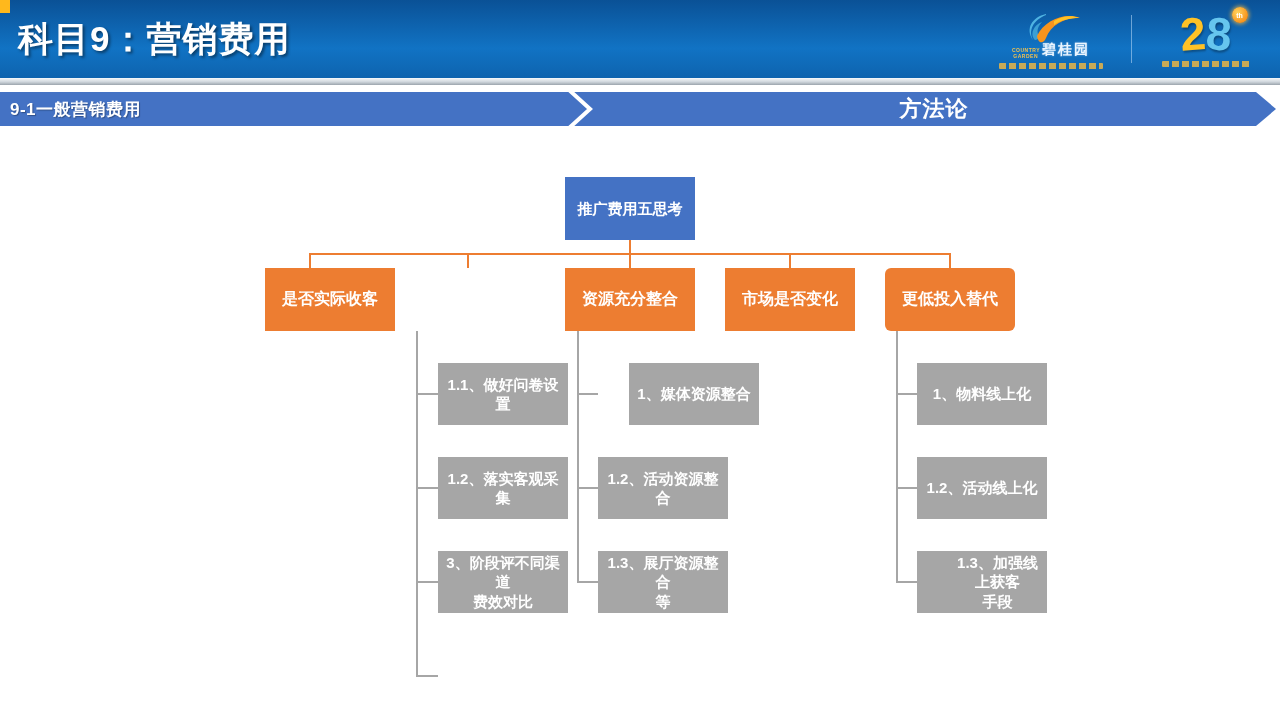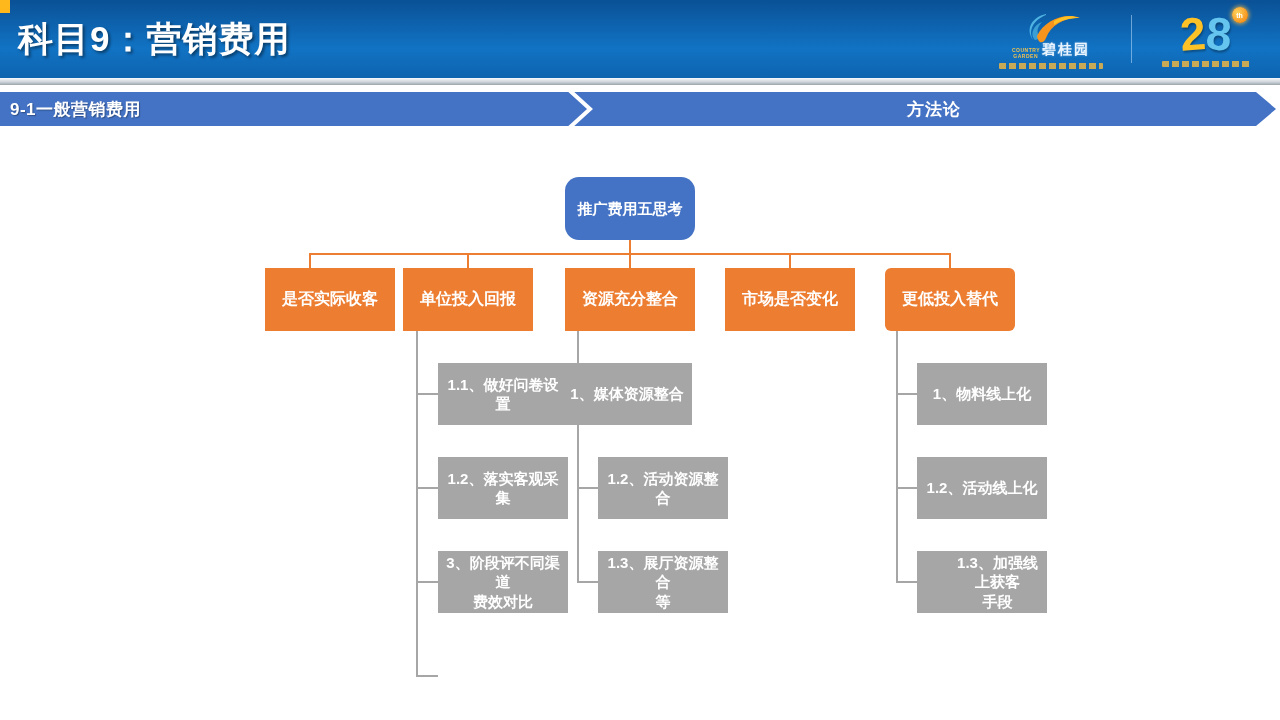--- a/index.html
+++ b/index.html
@@ -68,21 +68,21 @@
   .nav-bar { position:absolute; left:0; top:92px; width:1280px; height:34px; }
   .nav-bar svg { position:absolute; left:0; top:0; }
   .nav-left {
     position:absolute; left:10px; top:0; height:34px; display:flex; align-items:center;
     color:#ffffff; font-size:17px; font-weight:800; letter-spacing:.5px;
     text-shadow:1px 1px 1px rgba(0,0,0,.3);
   }
   .nav-right {
     position:absolute; left:592px; width:684px; top:0; height:34px;
     display:flex; align-items:center; justify-content:center;
-    color:#ffffff; font-size:17px; font-weight:800; letter-spacing:1px;
+    color:#ffffff; font-size:22px; font-weight:800; letter-spacing:1px;
   }
 
   
   .canvas { position:absolute; left:0; top:0; width:1280px; height:720px; }
   .node {
     position:absolute; width:130px; display:flex; align-items:center; justify-content:center;
     color:#ffffff; font-weight:bold; text-align:center; white-space:pre-line; line-height:1.3;
   }
   .node.root   { background:#4472C4; height:63px; font-size:15px; }
   .node.branch { background:#ED7D31; height:63px; font-size:16px; }
@@ -136,32 +136,31 @@
     <svg width="1280" height="34" viewBox="0 0 1280 34">
       <polygon points="0,0 1256,0 1276,17 1256,34 0,34" fill="#4472C4"></polygon>
       <polyline points="568,-3 590,17 568,37" stroke="#ffffff" stroke-width="4" fill="none"></polyline>
     </svg>
     <div class="nav-left">9-1一般营销费用</div>
     <div class="nav-right">方法论</div>
   </div>
 
   <div class="canvas">
 
-    <div class="node root" style="left:565px; top:177px;border-radius:14px;">推广费用五思考</div>
+    <div class="node root" style="left:565px; top:177px;">推广费用五思考</div>
 
     <div class="cline orange" style="left:629px; top:240px; width:2px; height:13px;"></div>
     <div class="cline orange" style="left:309px; top:253px; width:642px; height:2px;"></div>
     <div class="cline orange" style="left:309px; top:253px; width:2px; height:15px;"></div>
     <div class="cline orange" style="left:467px; top:253px; width:2px; height:15px;"></div>
     <div class="cline orange" style="left:629px; top:253px; width:2px; height:15px;"></div>
     <div class="cline orange" style="left:789px; top:253px; width:2px; height:15px;"></div>
     <div class="cline orange" style="left:949px; top:253px; width:2px; height:15px;"></div>
 
     <div class="node branch" style="left:245px; top:268px;margin-left:20px;">是否实际收客</div>
-    <div class="node branch" style="left:403px; top:268px;">单位投入回报</div>
     <div class="node branch" style="left:565px; top:268px;">资源充分整合</div>
     <div class="node branch" style="left:725px; top:268px;">市场是否变化</div>
     <div class="node branch" style="left:885px; top:268px;border-radius:6px;">更低投入替代</div>
 
     <div class="cline gray" style="left:416px; top:331px; width:2px; height:345px;"></div>
     <div class="cline gray" style="left:577px; top:331px; width:2px; height:251px;"></div>
     <div class="cline gray" style="left:896px; top:331px; width:2px; height:251px;"></div>
 
     <div class="cline gray" style="left:416px; top:393px; width:22px; height:2px;"></div>
     <div class="cline gray" style="left:416px; top:487px; width:22px; height:2px;"></div>
@@ -174,21 +173,21 @@
 
     <div class="cline gray" style="left:896px; top:393px; width:21px; height:2px;"></div>
     <div class="cline gray" style="left:896px; top:487px; width:21px; height:2px;"></div>
     <div class="cline gray" style="left:896px; top:581px; width:21px; height:2px;"></div>
 
     <div class="node leaf" style="left:438px; top:363px;">1.1、做好问卷设置</div>
     <div class="node leaf" style="left:438px; top:457px;">1.2、落实客观采集</div>
     <div class="node leaf" style="left:438px; top:551px;">3、阶段评不同渠道
 费效对比</div>
 
-    <div class="node leaf" style="left:562px; top:363px;">1、媒体资源整合</div>
+    <div class="node leaf" style="left:629px; top:363px;">1、媒体资源整合</div>
     <div class="node leaf" style="left:598px; top:457px;">1.2、活动资源整合</div>
     <div class="node leaf" style="left:598px; top:551px;">1.3、展厅资源整合
 等</div>
 
     <div class="node leaf" style="left:917px; top:363px;">1、物料线上化</div>
     <div class="node leaf" style="left:917px; top:457px;">1.2、活动线上化</div>
     <div class="node leaf" style="left:917px; top:551px;padding-left:34px;">1.3、加强线上获客
 手段</div>
 
   </div>

